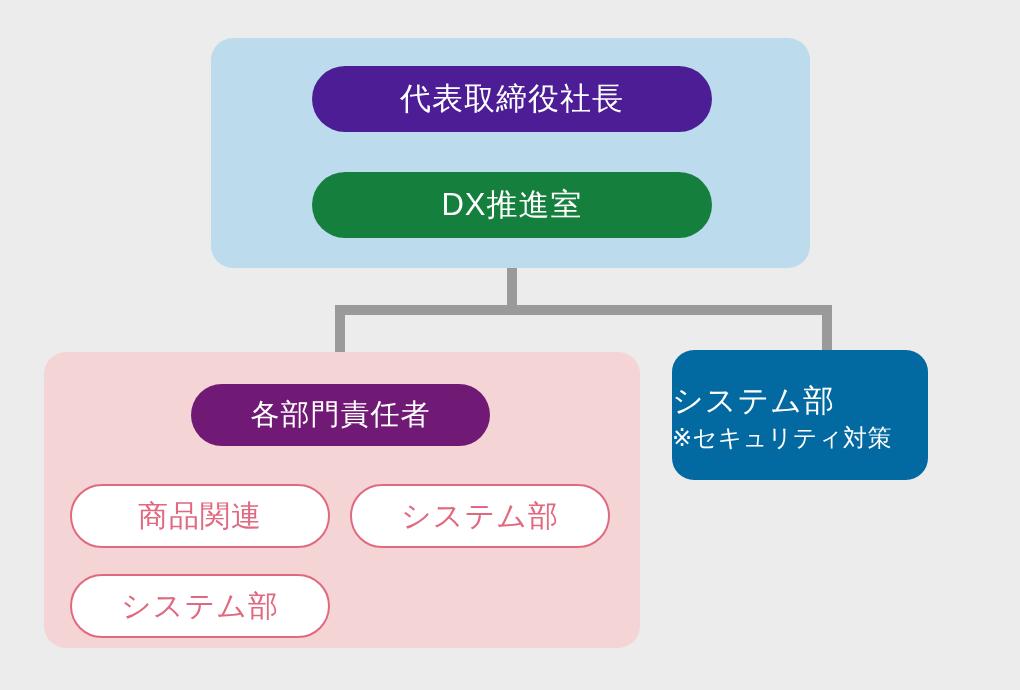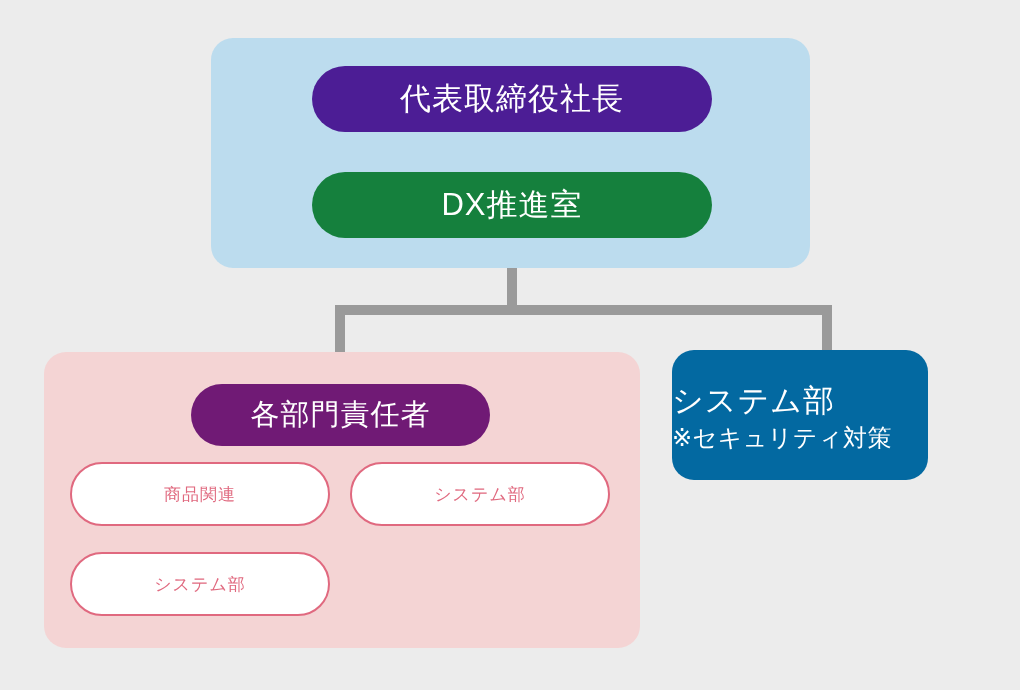--- a/index.html
+++ b/index.html
@@ -102,23 +102,24 @@
     display: flex;
     align-items: center;
     justify-content: center;
     box-sizing: border-box;
     width: 260px;
     height: 64px;
     background: #ffffff;
     border: 2px solid #e0697f;
     border-radius: 999px;
     color: #e0697f;
-    font-size: 17px;
+    font-size: 30px;
     letter-spacing: 1px;
     white-space: nowrap;
+    margin-top: 22px;
   }
   #dept-item-0 { left: 70px;  top: 462px; }
   #dept-item-1 { left: 350px; top: 462px; }
   #dept-item-2 { left: 70px;  top: 552px; }
   #dept-item-3 { left: 350px; top: 552px; }
 
   
   #node-system {
     position: absolute;
     left: 672px;

